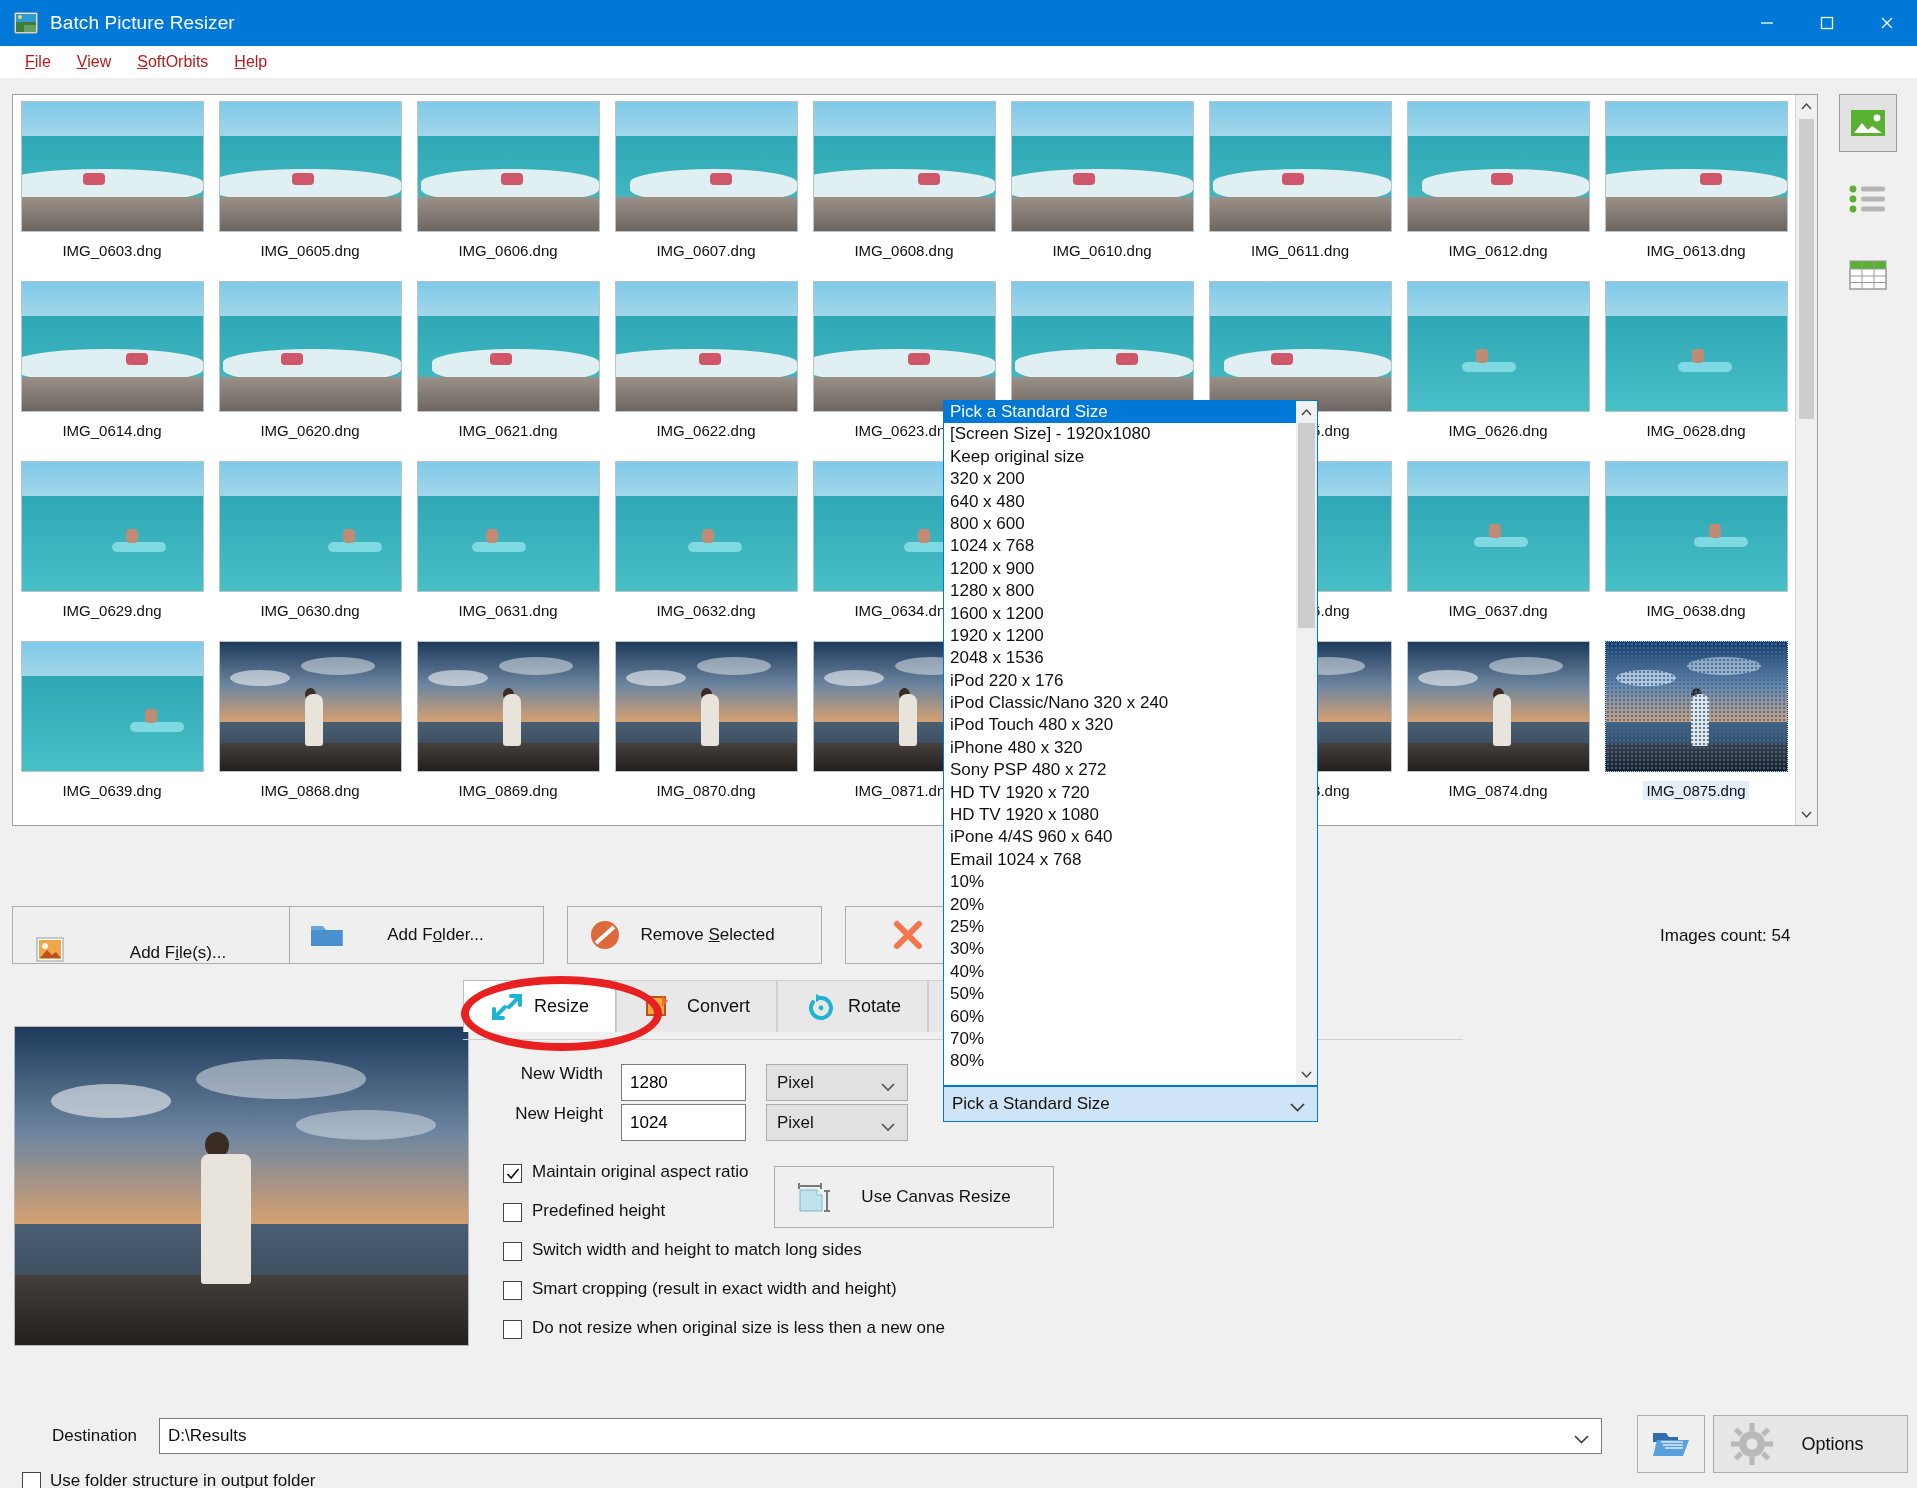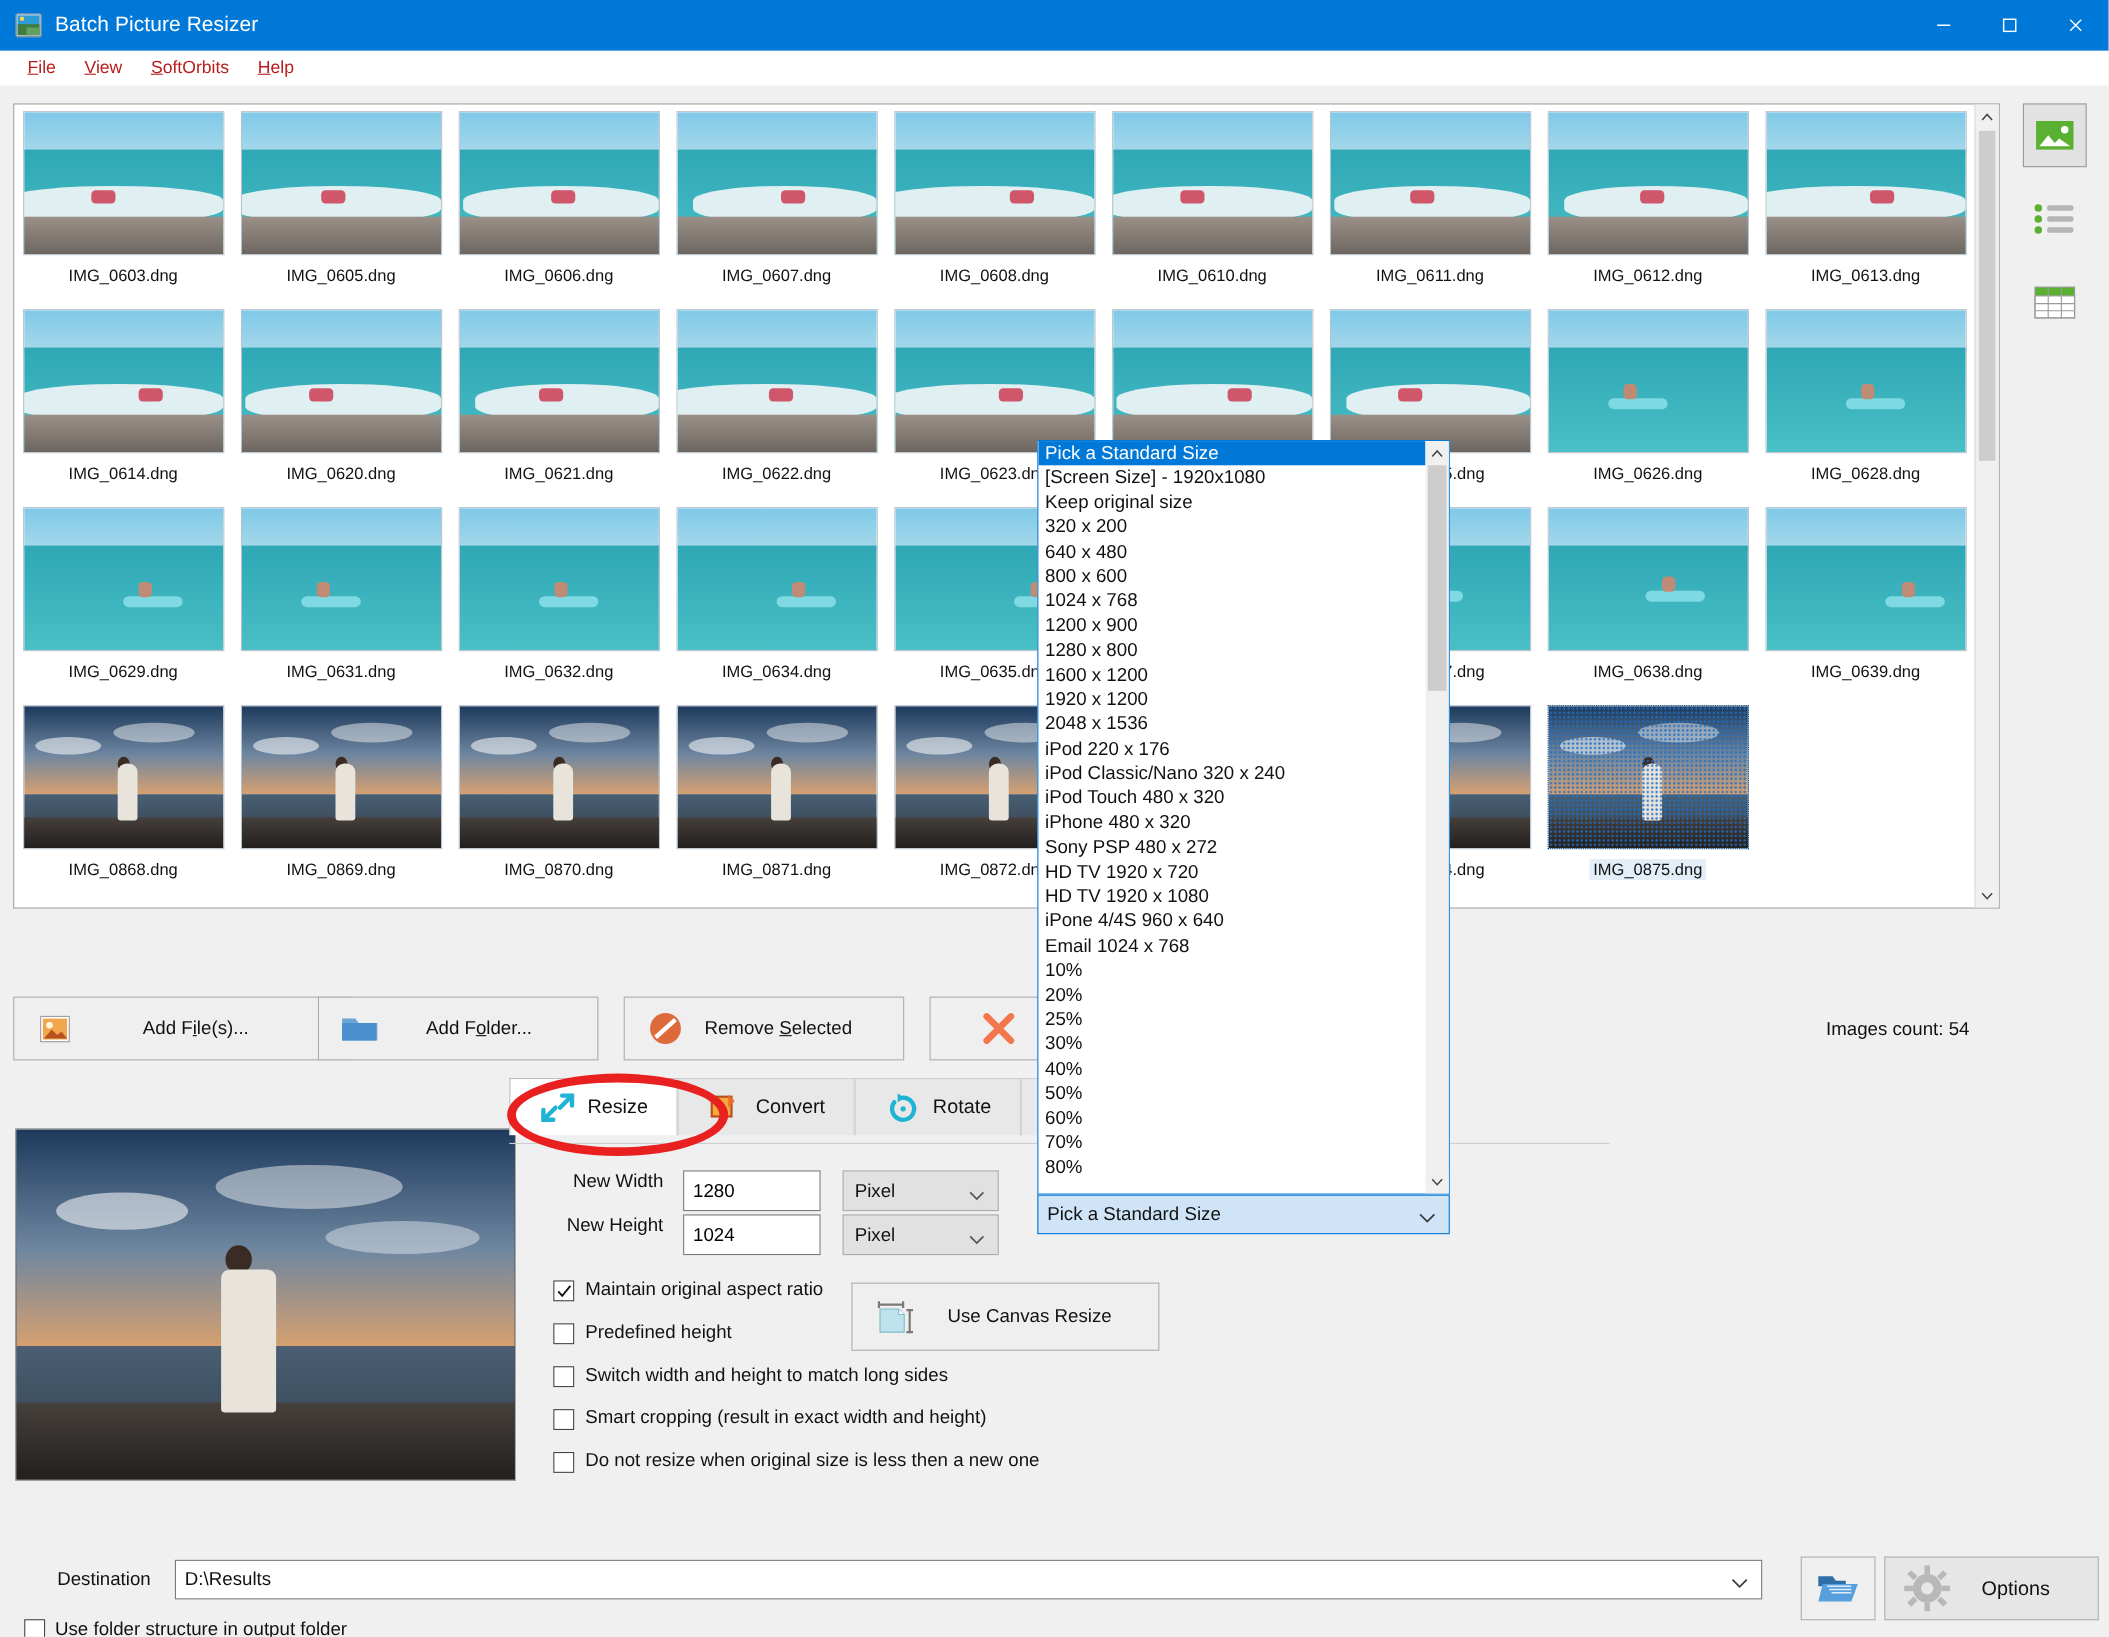--- a/index.html
+++ b/index.html
@@ -102,21 +102,21 @@
 
   
   #actions{position:absolute;left:12px;top:828px;height:62px;}
   .act-btn{
     position:absolute;top:0;height:58px;background:#efefef;border:1px solid #adadad;
     display:flex;align-items:center;font-size:17px;color:#111;
   }
   .act-ico{width:46px;display:flex;align-items:center;justify-content:center;margin-left:14px;}
   .act-lbl{flex:1;text-align:center;padding-right:34px;}
   .act-lbl u{text-decoration:underline;}
-  #btn-addfiles{left:0;width:306px;}
+  #btn-addfiles{left:0;width:306px;align-items:flex-end;}
   #btn-addfolder{left:277px;width:255px;gap:12px;}
   #btn-remove{left:555px;width:255px;}
   #btn-clear{left:833px;width:125px;}
   #images-count{
     position:absolute;left:1660px;top:848px;font-size:17px;color:#111;white-space:nowrap;
   }
 
   
   #tabstrip{position:absolute;left:463px;top:902px;height:52px;display:flex;}
   .tab{
@@ -460,20 +460,31 @@
         <div class="thumb-cell">
           <div class="thumb-img">
             <div class="ph">
               <div class="sky"></div>
               <div class="sea"></div>
               <div class="board" style="left:50%;top:62%;"></div>
               <div class="sitter" style="left:58%;top:52%;"></div>
             </div>
           </div>
           <div class="thumb-cap">IMG_0629.dng</div>
+        </div>
+        <div class="thumb-cell">
+          <div class="thumb-img">
+            <div class="ph">
+              <div class="sky"></div>
+              <div class="sea"></div>
+              <div class="board" style="left:60%;top:62%;"></div>
+              <div class="sitter" style="left:68%;top:52%;"></div>
+            </div>
+          </div>
+          <div class="thumb-cap">IMG_0630.dng</div>
         </div>
         <div class="thumb-cell">
           <div class="thumb-img">
             <div class="ph">
               <div class="sky"></div>
               <div class="sea"></div>
               <div class="board" style="left:30%;top:62%;"></div>
               <div class="sitter" style="left:38%;top:52%;"></div>
             </div>
           </div>

